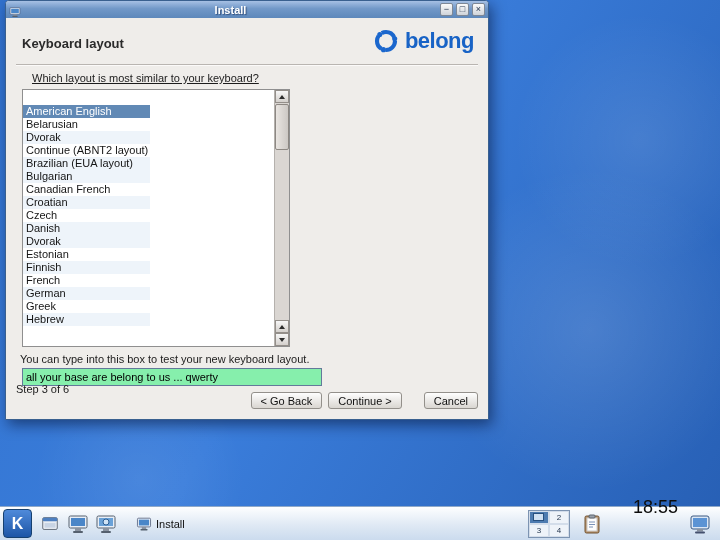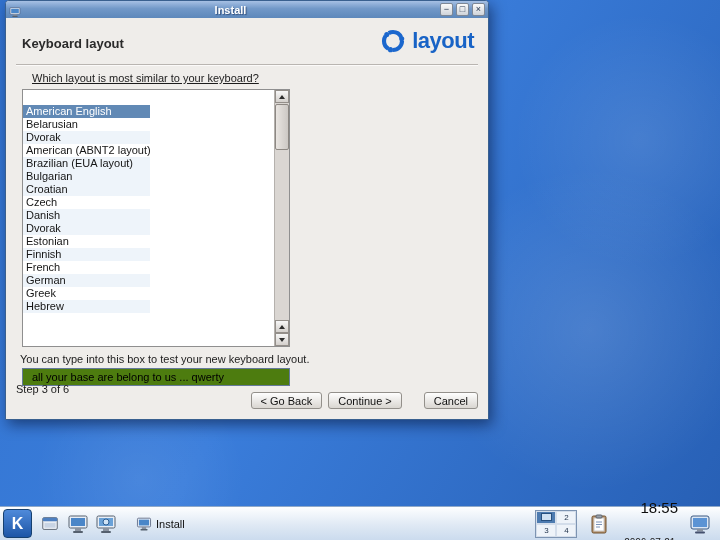--- a/index.html
+++ b/index.html
@@ -49,22 +49,22 @@
   .sb-up{top:0;}
   .sb-dup{bottom:13px;}
   .sb-down{bottom:0;}
   .sb-thumb{position:absolute;left:0;top:14px;width:14px;height:46px;background:linear-gradient(90deg,#e9e5e1,#ccc8c4);
     border:1px solid #8d8883;border-radius:2px;box-sizing:border-box;}
   .tri-up{width:0;height:0;border-left:3px solid transparent;border-right:3px solid transparent;border-bottom:4px solid #2c2c2c;}
   .tri-down{width:0;height:0;border-left:3px solid transparent;border-right:3px solid transparent;border-top:4px solid #2c2c2c;}
 
   
   .test-label{margin:6px 0 0 2px;font-size:11px;color:#1c1c1c;}
-  .test-input{display:block;margin:3px 0 0 4px;width:268px;height:18px;box-sizing:border-box;border:1px solid #64799a;
-    background:#4d7c0f;font:11px "Liberation Sans","DejaVu Sans",sans-serif;padding:0 9px;color:#000;}
+  .test-input{display:block;margin:3px 0 0 4px;width:300px;height:18px;box-sizing:border-box;border:1px solid #64799a;
+    background:#86efac;font:11px "Liberation Sans","DejaVu Sans",sans-serif;padding:0 3px;color:#000;}
   .bottom-row{position:absolute;left:10px;right:10px;bottom:10px;display:flex;align-items:center;font-size:11px;color:#1c1c1c;}
   .btn-group{margin-left:auto;display:flex;align-items:center;}
   .btn{height:17px;padding:0 9px;margin-left:6px;font:11px "Liberation Sans","DejaVu Sans",sans-serif;color:#111;
     background:linear-gradient(#fefefe,#d9d6d1);border:1px solid #93908b;border-radius:3px;cursor:default;margin-top:24px;}
   .btn.cancel{margin-left:22px;}
 
   
   .taskbar{position:absolute;left:0;right:0;bottom:0;height:34px;
     background:linear-gradient(#fdfeff,#dfe9f4 55%,#cbdbee);border-top:1px solid #8fa9c9;
     display:flex;align-items:center;padding:0 3px;box-sizing:border-box;}
@@ -72,21 +72,21 @@
     color:#fff;font-weight:bold;font-size:16px;display:flex;align-items:center;justify-content:center;box-sizing:border-box;margin-right:4px;}
   .panel-icon{width:26px;height:26px;display:flex;align-items:center;justify-content:center;margin:0 1px;}
   .task{display:flex;align-items:center;gap:4px;margin-left:10px;padding:2px 6px;font-size:11px;color:#111;}
   .right-cluster{margin-left:auto;display:flex;align-items:center;gap:8px;padding-right:3px;}
   .pager{display:grid;grid-template-columns:20px 20px;grid-template-rows:13px 13px;border:1px solid #7d94b2;background:#fff;}
   .pager-cell{font-size:8px;color:#24364e;display:flex;align-items:center;justify-content:center;background:#eef3f9;
     box-shadow:inset 0 0 0 1px #d3ddea;cursor:default;}
   .pager-cell.active{background:#4d7bb0;}
   .pager-thumb{width:9px;height:6px;background:#cfe0f2;border:1px solid #27507f;}
   .clock{text-align:center;line-height:1.15;cursor:default;}
-  .clock-time{font-size:15px;color:#0c0c0c;margin-left:19px;}
+  .clock-time{font-size:18px;color:#0c0c0c;margin-left:19px;}
   .clock-date{font-size:10px;color:#222;margin-top:21px;}
 </style>
 </head>
 <body>
 
 <div class="desktop">
 
   <div class="window">
 
     <div class="titlebar">
@@ -108,36 +108,37 @@
 
       <div class="header-row">
         <h1 class="page-title">Keyboard layout</h1>
         <div class="logo">
           <svg width="30" height="30" viewBox="0 0 40 40">
             <circle cx="20" cy="20" r="12" fill="none" stroke="#1b67cd" stroke-width="5.5" stroke-dasharray="19.5 5.63"></circle>
             <circle cx="16.6" cy="31.5" r="3.4" fill="#1b67cd"></circle>
             <circle cx="11.7" cy="11.3" r="3.4" fill="#1b67cd"></circle>
             <circle cx="31.6" cy="17.1" r="3.4" fill="#1b67cd"></circle>
           </svg>
-          <span class="logo-text">layout</span>
+          <span class="logo-text">belong</span>
         </div>
       </div>
 
       <div class="sep"></div>
 
       <div class="question">Which layout is most similar to your keyboard?</div>
 
       <div class="listbox">
         <div class="list-rows" id="list-rows">
             <div class="list-row alt selected"><span class="cell">American English</span></div>
             <div class="list-row"><span class="cell">Belarusian</span></div>
             <div class="list-row alt"><span class="cell">Dvorak</span></div>
-            <div class="list-row"><span class="cell">American (ABNT2 layout)</span></div>
+            <div class="list-row"><span class="cell">Continue (ABNT2 layout)</span></div>
             <div class="list-row alt"><span class="cell">Brazilian (EUA layout)</span></div>
             <div class="list-row alt"><span class="cell">Bulgarian</span></div>
+            <div class="list-row"><span class="cell">Canadian French</span></div>
             <div class="list-row alt"><span class="cell">Croatian</span></div>
             <div class="list-row"><span class="cell">Czech</span></div>
             <div class="list-row alt"><span class="cell">Danish</span></div>
             <div class="list-row alt"><span class="cell">Dvorak</span></div>
             <div class="list-row"><span class="cell">Estonian</span></div>
             <div class="list-row alt"><span class="cell">Finnish</span></div>
             <div class="list-row"><span class="cell">French</span></div>
             <div class="list-row alt"><span class="cell">German</span></div>
             <div class="list-row"><span class="cell">Greek</span></div>
             <div class="list-row alt"><span class="cell">Hebrew</span></div>

